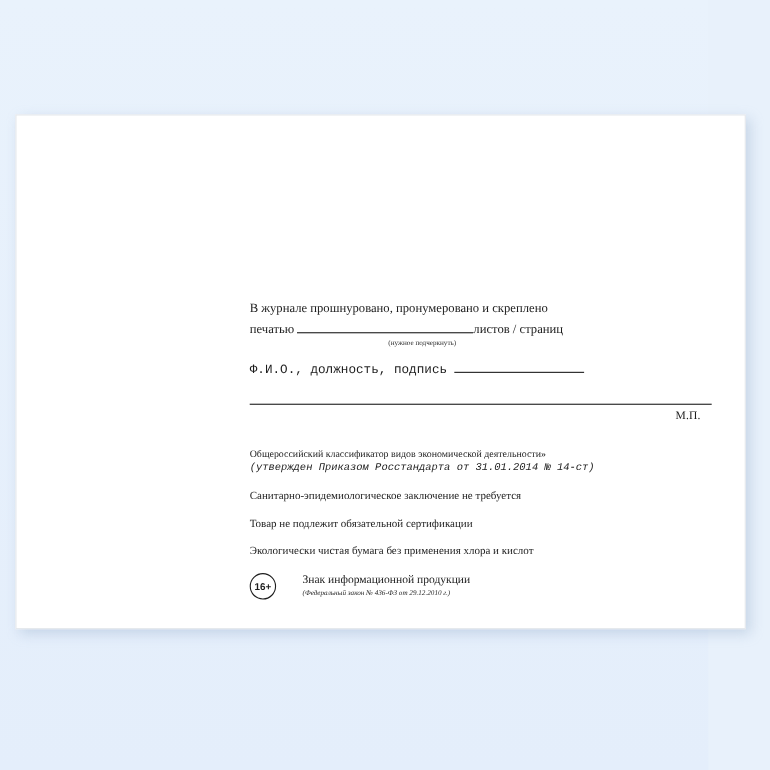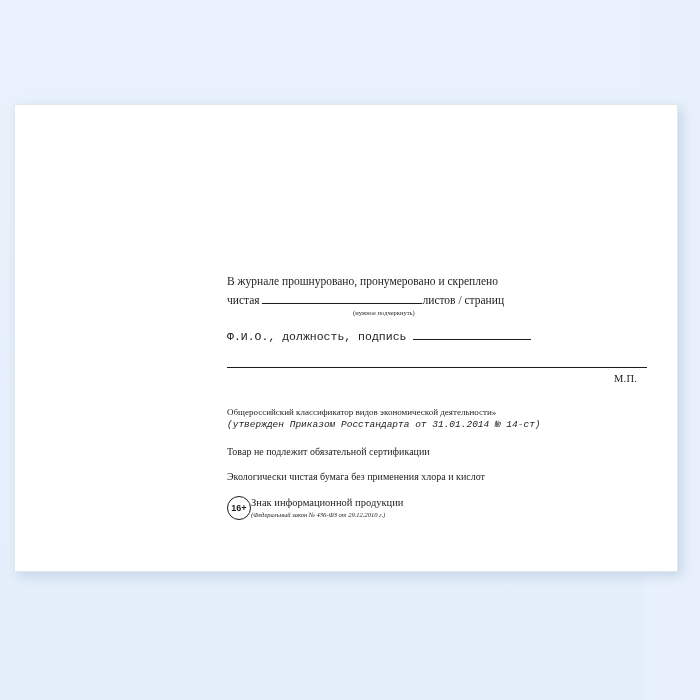--- a/index.html
+++ b/index.html
@@ -87,21 +87,21 @@
   .para {
     margin-top: 14px;
     font-size: 10px;
   }
   .para-2 { margin-top: 14px; }
   .para-3 { margin-top: 14px; }
   .badge-row {
     margin-top: 14px;
     display: flex;
     align-items: center;
-    gap: 0;
+    gap: 24px;
   }
   .age-badge {
     width: 22px;
     height: 22px;
     border: 1.2px solid #1d1d1d;
     border-radius: 50%;
     display: flex;
     align-items: center;
     justify-content: center;
     font-size: 9px;
@@ -128,41 +128,42 @@
 
 <div class="stage">
   <div class="page-shadow"></div>
   <div class="page">
     <div class="content">
 
       <div class="block-1">
         <div class="line-row">В журнале прошнуровано, пронумеровано и скреплено</div>
 
         <div class="line-row">
-          <span>чистая</span>
+          <span>печатью</span>
           <span class="rule r-160"></span><span>листов / страниц</span>
         </div>
         <span class="tiny tiny-indent-a">(нужное подчеркнуть)</span>
 
 
         <div class="line-row" style="margin-top:12px;font-family:Liberation Mono, monospace;">
           <span>Ф.И.О., должность, подпись</span>
           <span class="rule r-120"></span>
         </div>
 
         <span class="r-full" style="margin-top:10px;"></span>
 
         <div class="mp">М.П.</div>
       </div>
 
       <div class="block-2">
         <div class="l2">Общероссийский классификатор видов экономической деятельности»</div>
         <div class="l3">(утвержден Приказом Росстандарта от 31.01.2014 № 14-ст)</div>
       </div>
 
+      <div class="para para-1">Санитарно-эпидемиологическое заключение не требуется</div>
       <div class="para para-2">Товар не подлежит обязательной сертификации</div>
       <div class="para para-3">Экологически чистая бумага без применения хлора и кислот</div>
 
       <div class="badge-row">
         <div class="age-badge">16+</div>
         <div class="badge-text">
           <span class="bt1">Знак информационной продукции</span>
           <span class="bt2">(Федеральный закон № 436-ФЗ от 29.12.2010 г.)</span>
         </div>
       </div>

